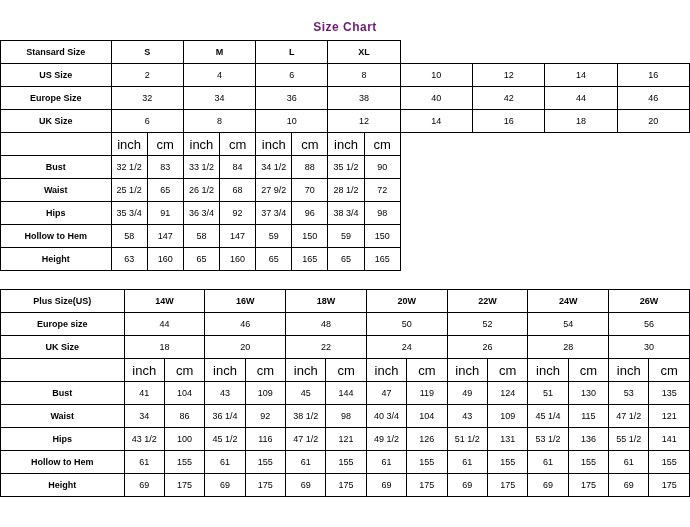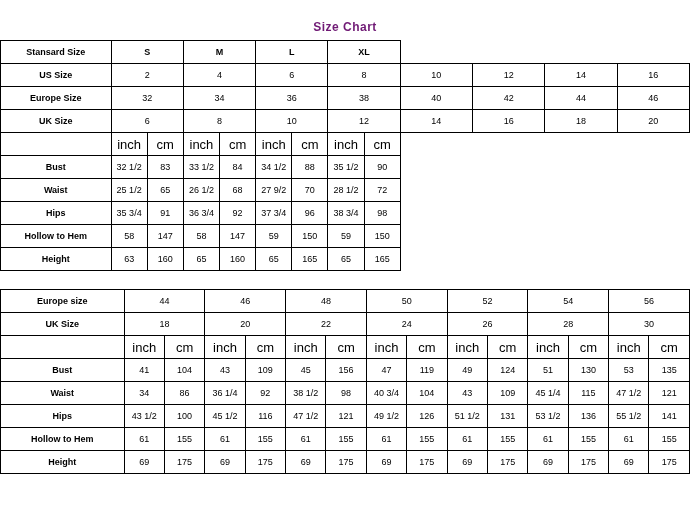--- a/index.html
+++ b/index.html
@@ -236,20 +236,30 @@
           <col class="cn">
         <col class="cn">
           <col class="cn">
           <col class="cn">
           <col class="cn">
         <col class="cn">
           <col class="cn">
       </colgroup>
       <tbody id="t2body">
           <tr>
+            <td class="left-head">Plus Size(US)</td>
+            <td colspan="2">14W</td>
+            <td colspan="2">16W</td>
+            <td colspan="2">18W</td>
+            <td colspan="2">20W</td>
+            <td colspan="2">22W</td>
+            <td colspan="2">24W</td>
+            <td colspan="2">26W</td>
+          </tr>
+          <tr>
             <td class="rowlabel">Europe size</td>
             <td colspan="2" class="val">44</td>
             <td colspan="2" class="val">46</td>
             <td colspan="2" class="val">48</td>
             <td colspan="2" class="val">50</td>
             <td colspan="2" class="val">52</td>
             <td colspan="2" class="val">54</td>
             <td colspan="2" class="val">56</td>
           </tr>
           <tr>
@@ -279,21 +289,21 @@
             <td class="unit">inch</td>
             <td class="unit">cm</td>
           </tr>
           <tr>
             <td class="rowlabel">Bust</td>
             <td class="val">41</td>
             <td class="val">104</td>
             <td class="val">43</td>
             <td class="val">109</td>
             <td class="val">45</td>
-            <td class="val">156</td>
+            <td class="val">144</td>
             <td class="val">47</td>
             <td class="val">119</td>
             <td class="val">49</td>
             <td class="val">124</td>
             <td class="val">51</td>
             <td class="val">130</td>
             <td class="val">53</td>
             <td class="val">135</td>
           </tr>
           <tr>

